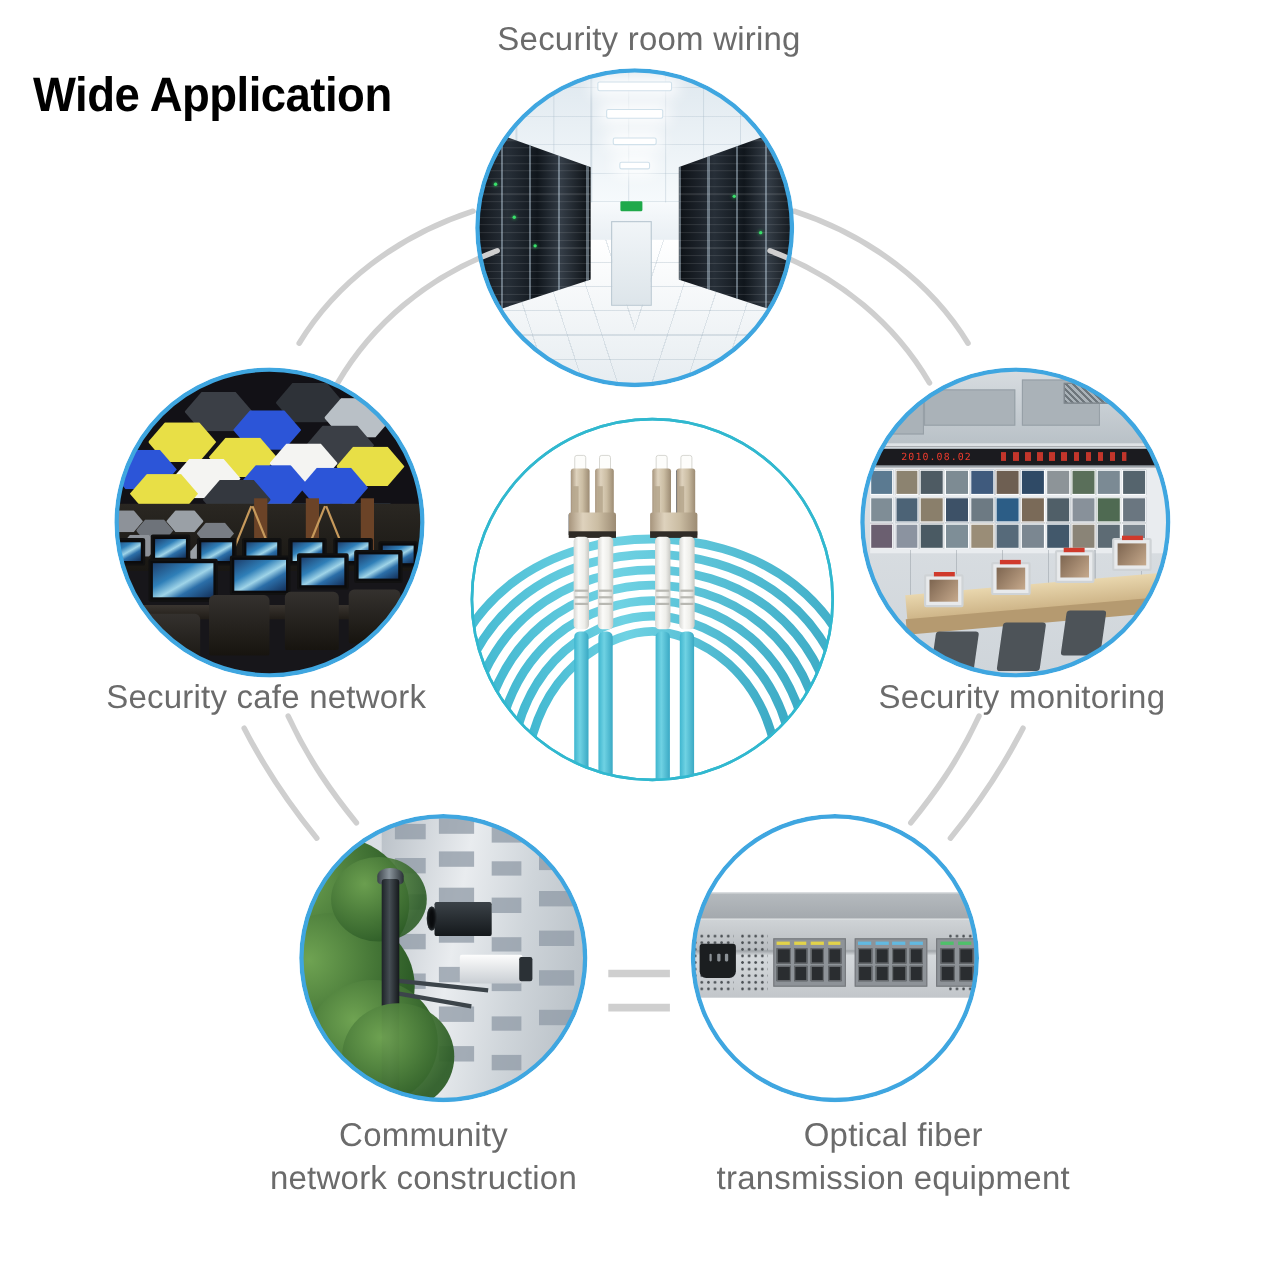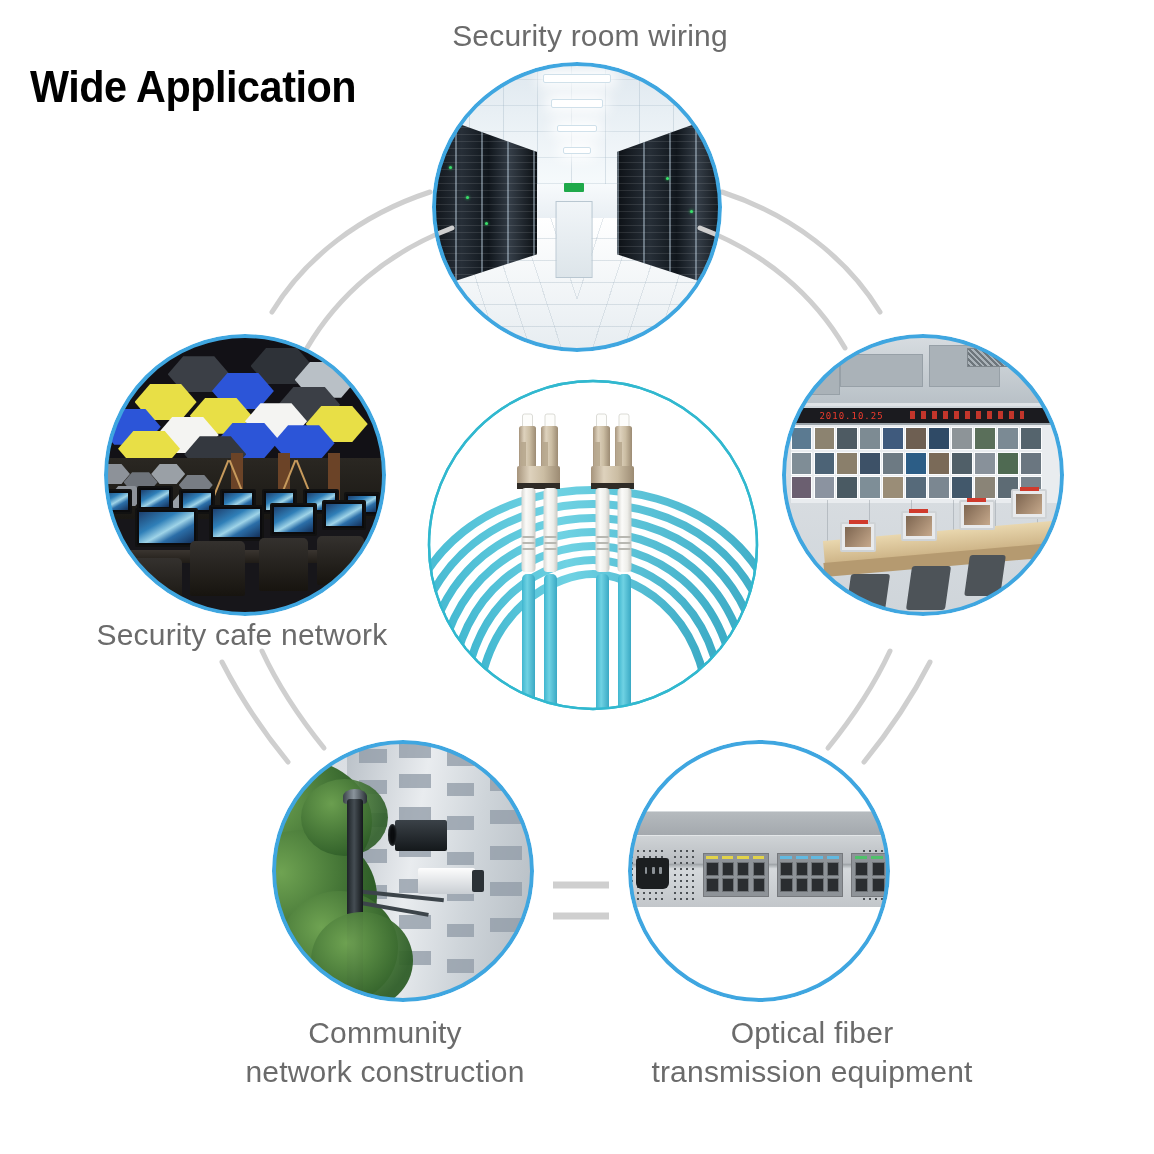--- a/index.html
+++ b/index.html
@@ -313,21 +313,21 @@
 
   <div class="node" style="left:782px; top:334px; width:282px; height:282px;">
     <div class="photo">
       <div class="sm">
         <div class="topceil"></div>
         <div class="beam" style="left:20%; top:6%;  width:30%; height:12%;"></div>
         <div class="beam" style="left:52%; top:3%;  width:26%; height:15%;"></div>
         <div class="vent" style="left:66%; top:4%;  width:18%; height:7%;"></div>
         <div class="beam" style="left:4%;  top:10%; width:16%; height:11%;"></div>
         <div class="ledbar">
-          <div class="dt">2010.10.25</div>
+          <div class="dt">2010.08.02</div>
           <div class="scroll"></div>
         </div>
         <div class="vwall">
           <div class="tile" style="left:0%;   top:2%;  width:8%;  height:30%; background:#5b7a91;"></div>
           <div class="tile" style="left:8.5%; top:2%;  width:8%;  height:30%; background:#8c8370;"></div>
           <div class="tile" style="left:17%;  top:2%;  width:8%;  height:30%; background:#4e5b63;"></div>
           <div class="tile" style="left:25.5%;top:2%;  width:8%;  height:30%; background:#7d8b93;"></div>
           <div class="tile" style="left:34%;  top:2%;  width:8%;  height:30%; background:#3f5a7d;"></div>
           <div class="tile" style="left:42.5%;top:2%;  width:8%;  height:30%; background:#6e5f52;"></div>
           <div class="tile" style="left:51%;  top:2%;  width:8%;  height:30%; background:#2f4a66;"></div>
@@ -377,20 +377,21 @@
             <u></u>
             <i></i>
           </div>
         <div class="dchair" style="left:23%; top:86%; width:14%; height:16%; transform:skewX(-8deg);"></div>
         <div class="dchair" style="left:45%; top:83%; width:14%; height:16%; transform:skewX(-8deg);"></div>
         <div class="dchair" style="left:66%; top:79%; width:13%; height:15%; transform:skewX(-8deg);"></div>
       </div>
     </div>
     <div class="ring"></div>
   </div>
+  <div class="lbl ctr" style="left:929px; top:615px;">Security monitoring</div>
 
   <div class="node" style="left:272px; top:740px; width:262px; height:262px;">
     <div class="photo">
       <div class="cc">
         <div class="bldg">
           <div class="bwin" style="left:6%;  top:6%;  width:14%; height:5%;"></div>
           <div class="bwin" style="left:26%; top:4%;  width:16%; height:5%;"></div>
           <div class="bwin" style="left:50%; top:7%;  width:14%; height:5%;"></div>
           <div class="bwin" style="left:72%; top:5%;  width:16%; height:5%;"></div>
           <div class="bwin" style="left:6%;  top:17%; width:14%; height:5%;"></div>

